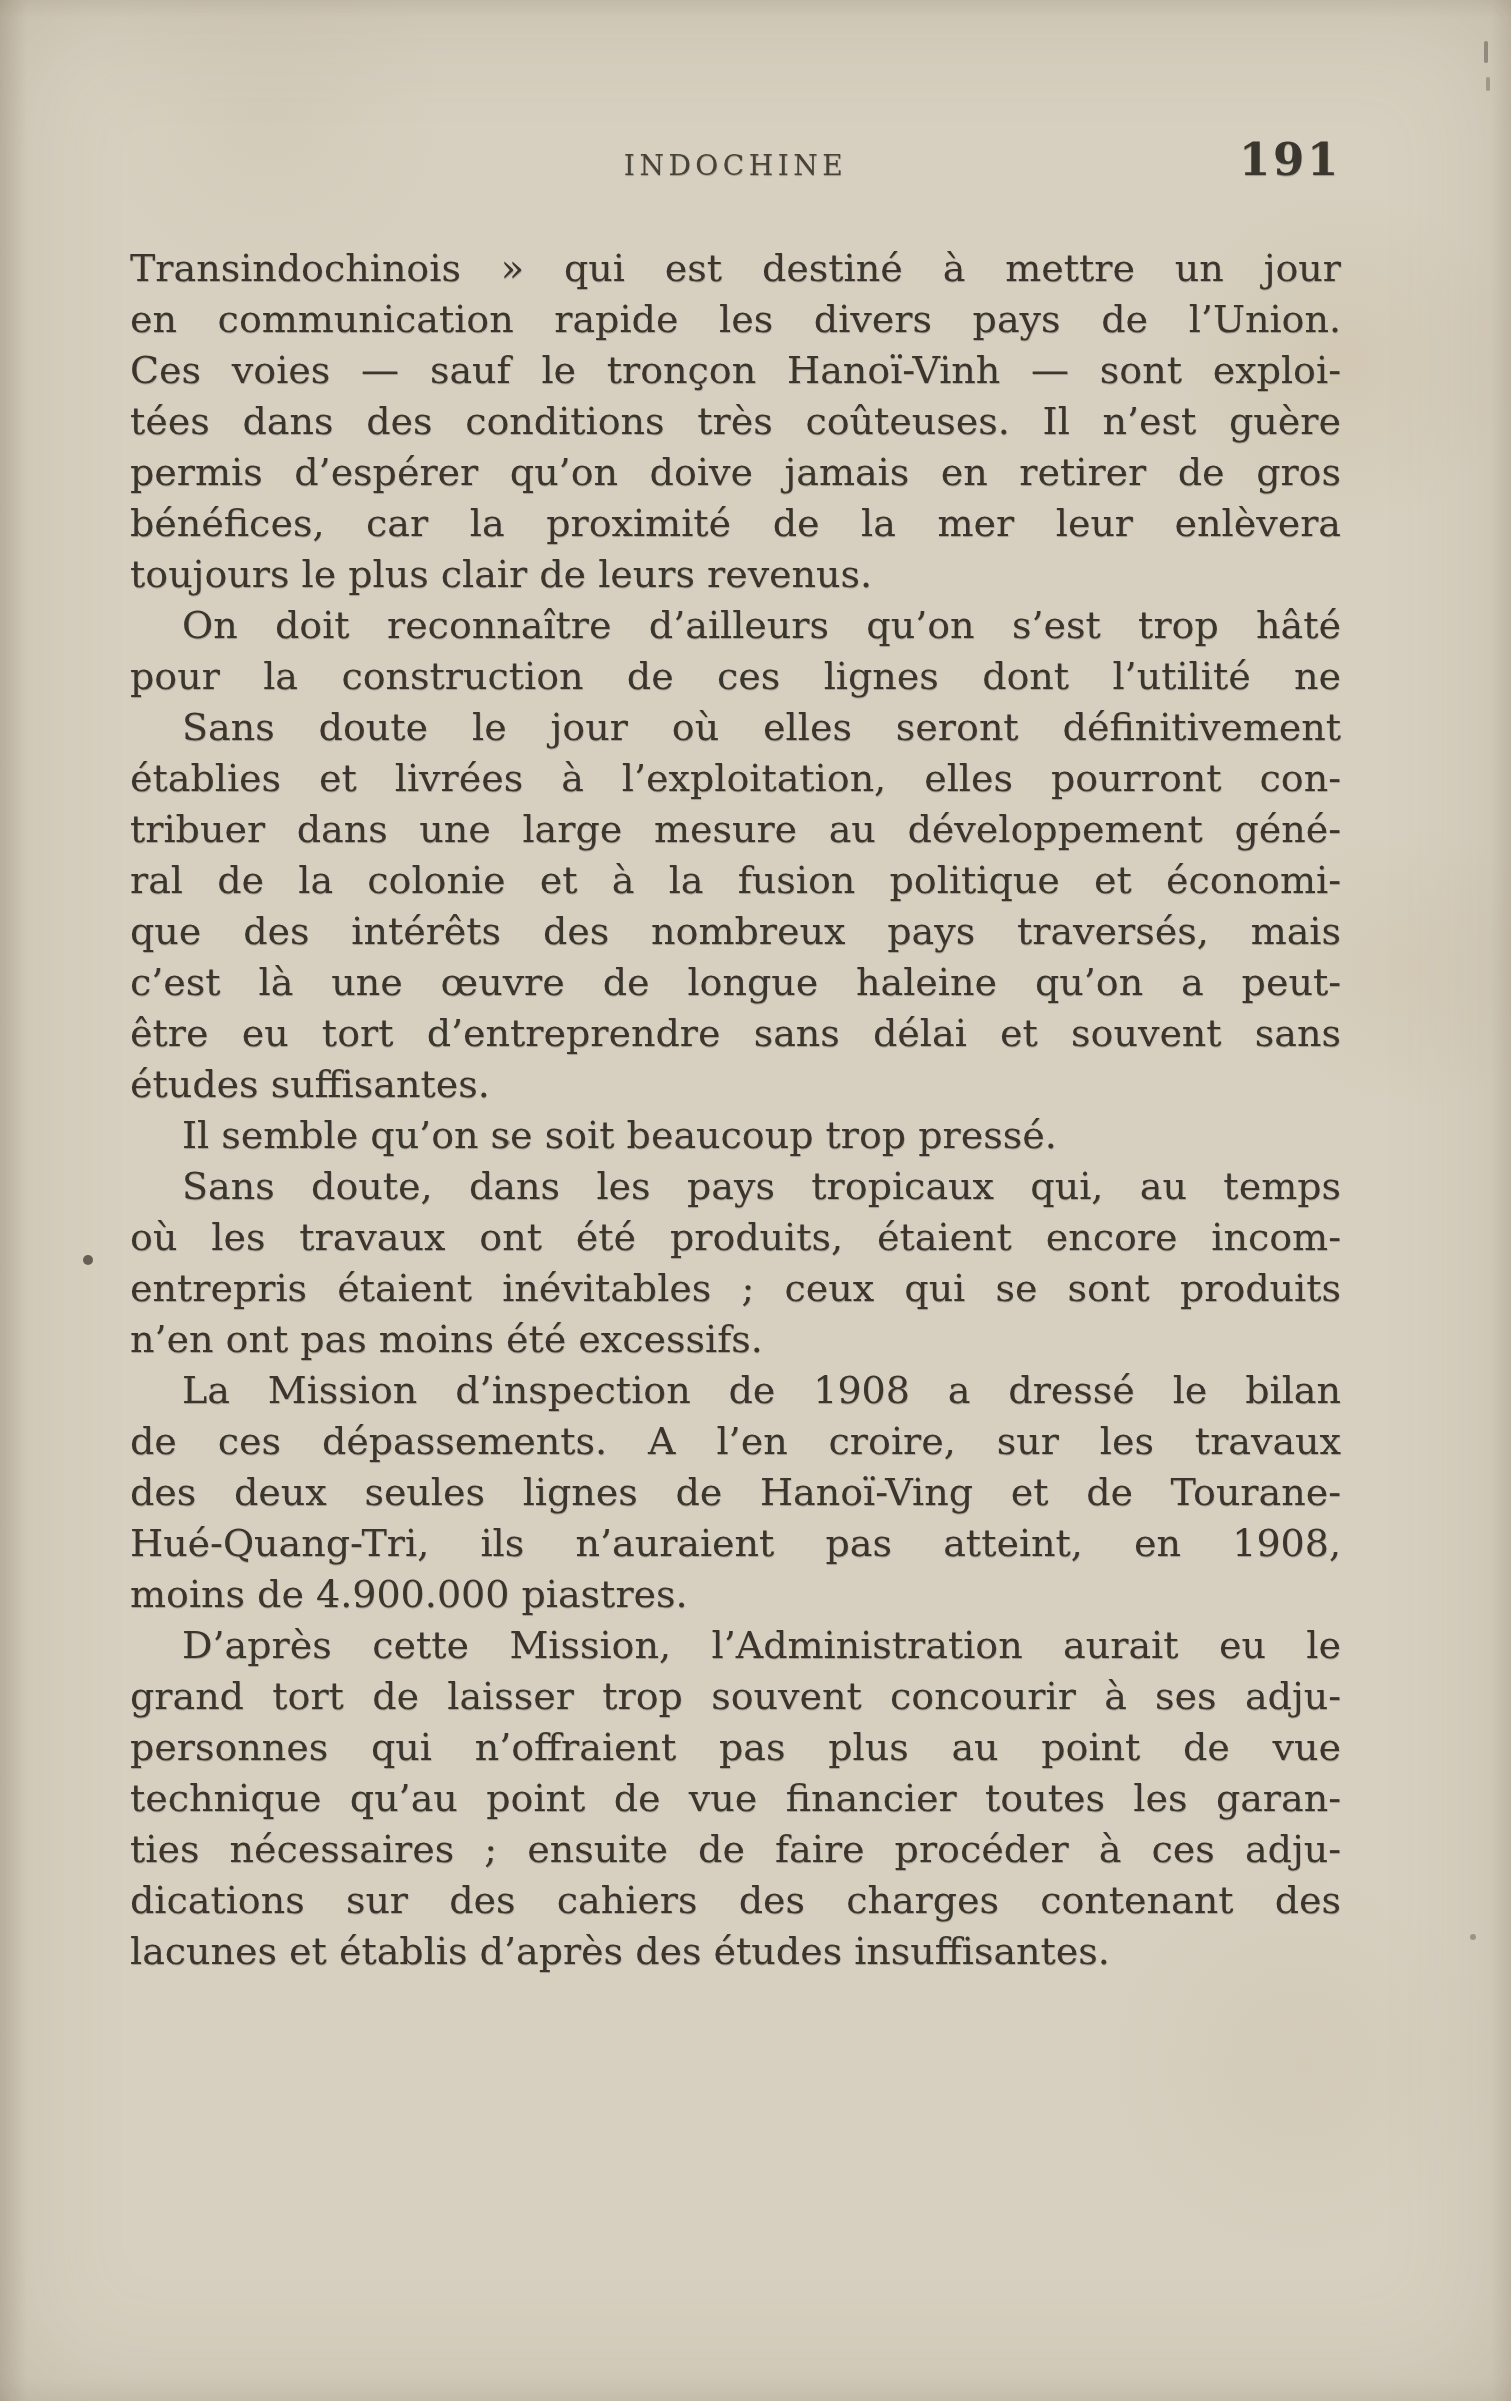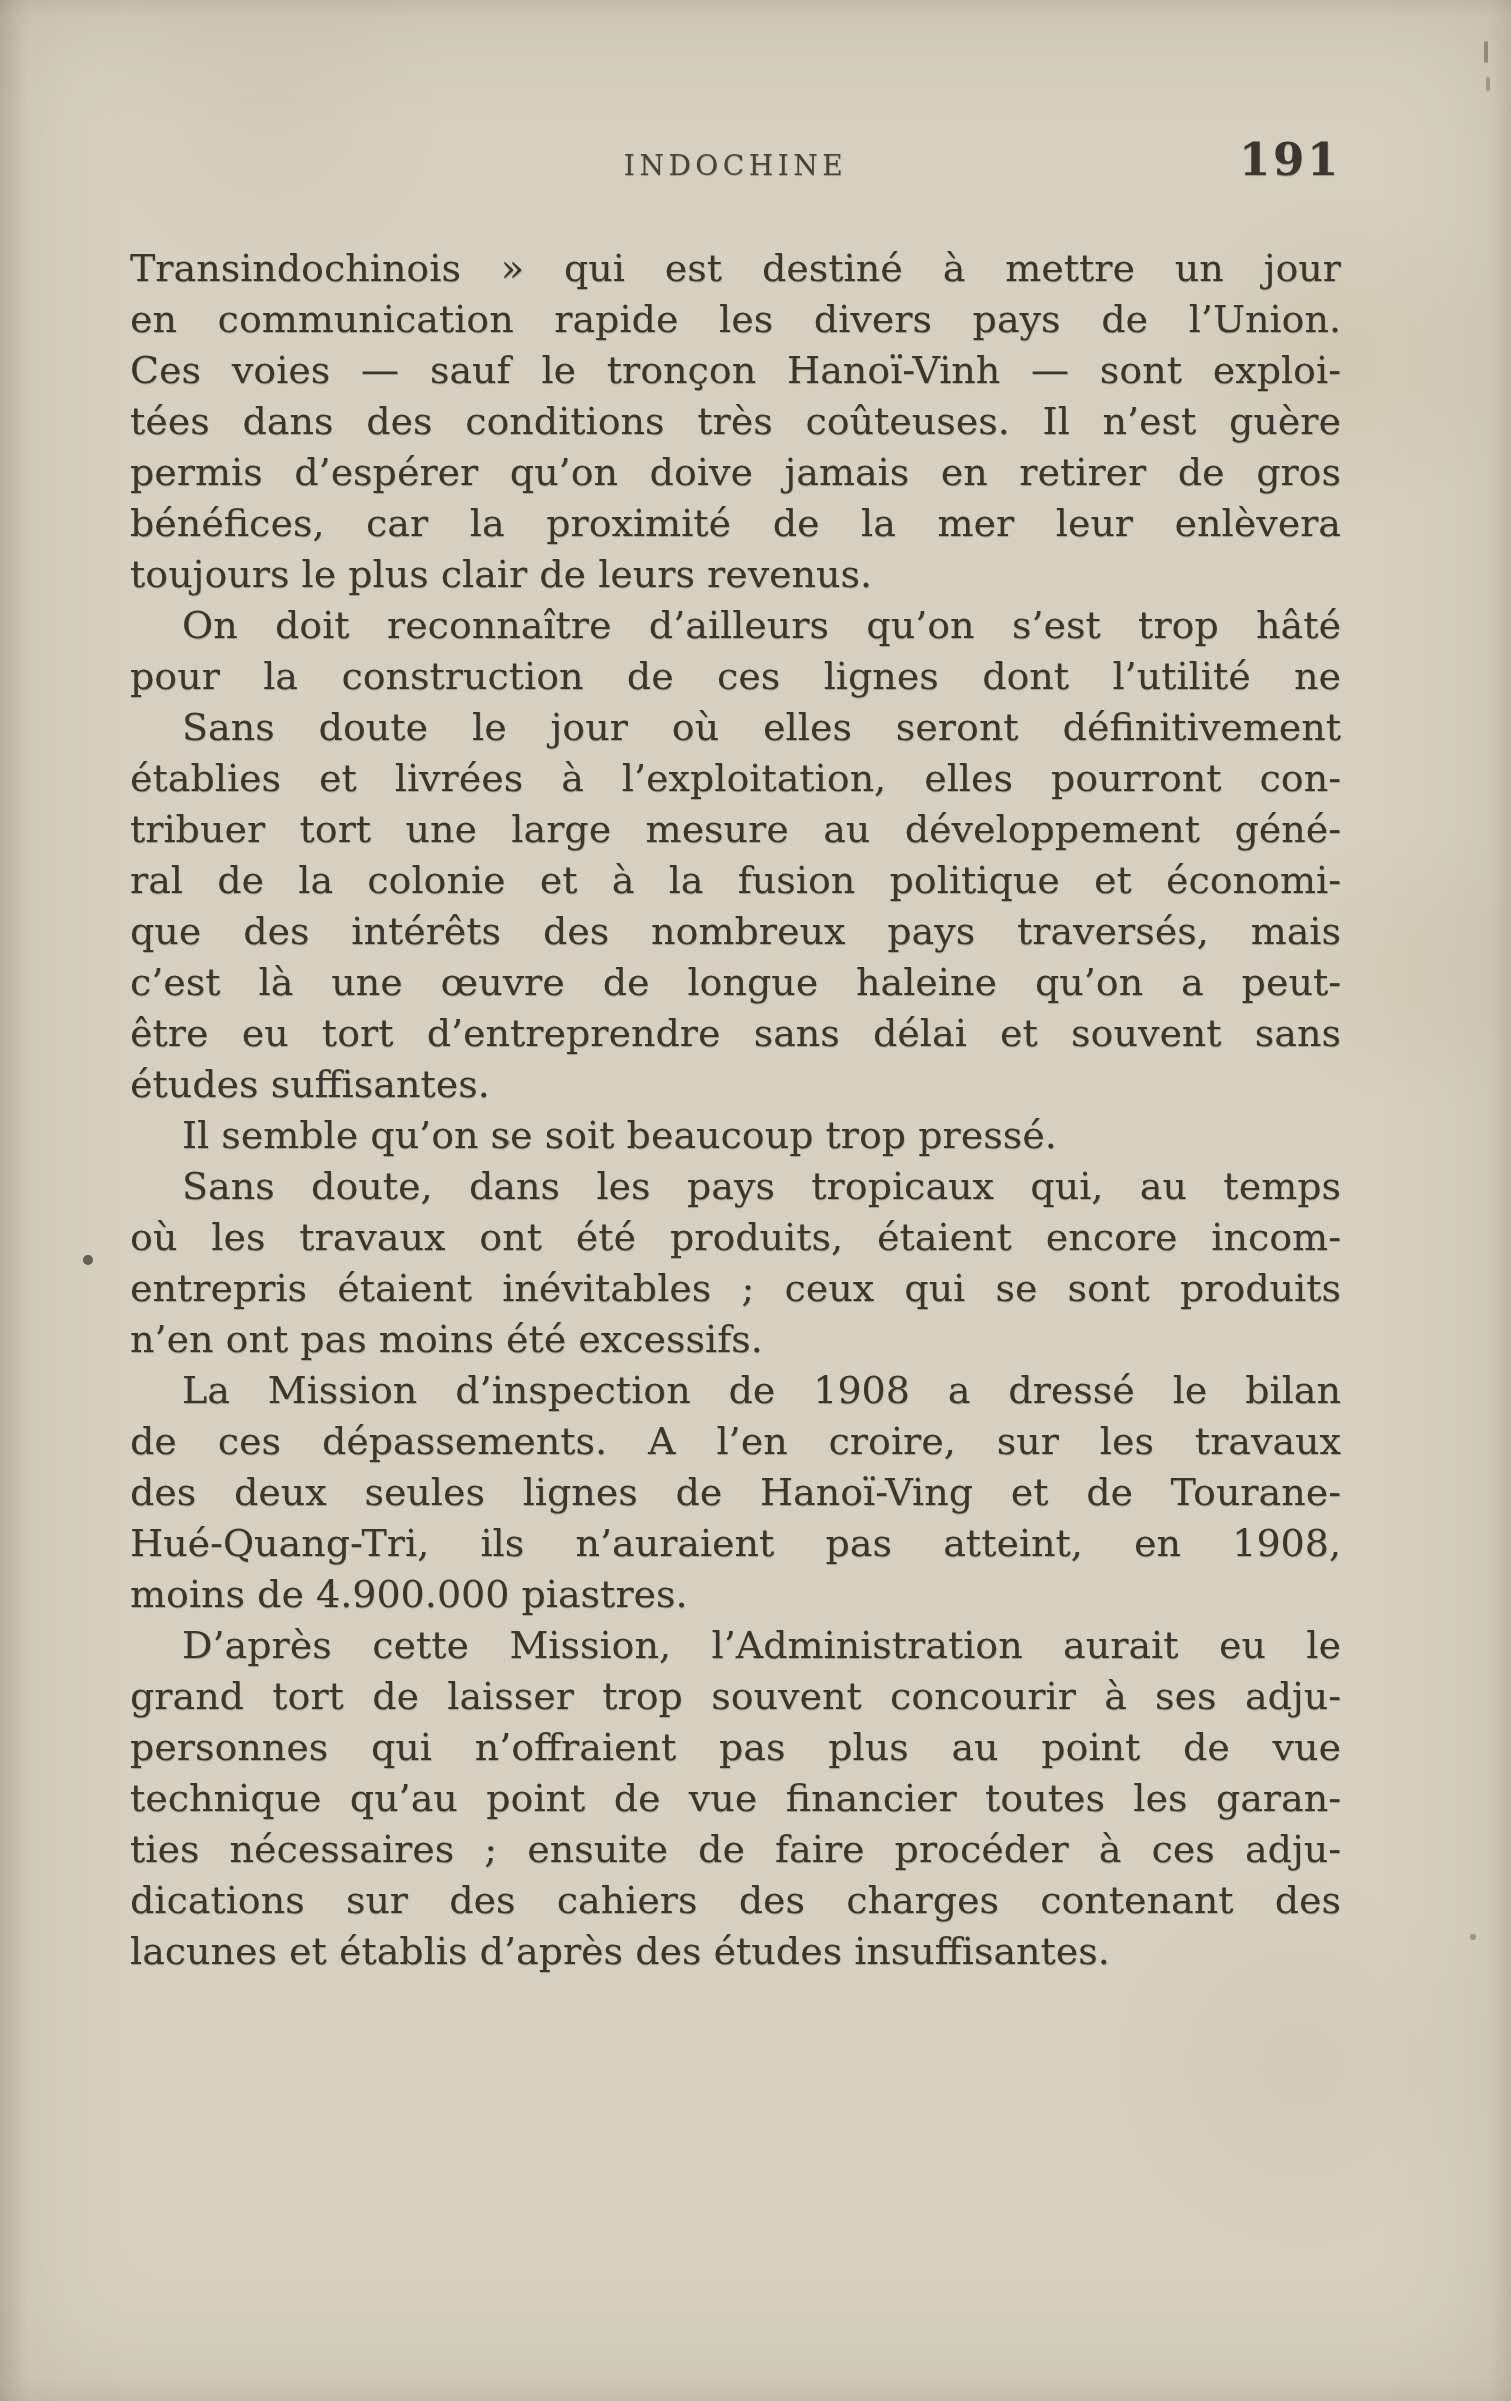--- a/index.html
+++ b/index.html
@@ -114,21 +114,21 @@
           <div class="line">bénéfices, car la proximité de la mer leur enlèvera</div>
           <div class="line last">toujours le plus clair de leurs revenus.</div>
         </div>
         <div class="paragraph">
           <div class="line indent">On doit reconnaître d’ailleurs qu’on s’est trop hâté</div>
           <div class="line">pour la construction de ces lignes dont l’utilité ne</div>
         </div>
         <div class="paragraph">
           <div class="line indent">Sans doute le jour où elles seront définitivement</div>
           <div class="line">établies et livrées à l’exploitation, elles pourront con-</div>
-          <div class="line">tribuer tort une large mesure au développement géné-</div>
+          <div class="line">tribuer dans une large mesure au développement géné-</div>
           <div class="line">ral de la colonie et à la fusion politique et économi-</div>
           <div class="line">que des intérêts des nombreux pays traversés, mais</div>
           <div class="line">c’est là une œuvre de longue haleine qu’on a peut-</div>
           <div class="line">être eu tort d’entreprendre sans délai et souvent sans</div>
           <div class="line last">études suffisantes.</div>
         </div>
         <div class="paragraph">
           <div class="line last indent">Il semble qu’on se soit beaucoup trop pressé.</div>
         </div>
         <div class="paragraph">

